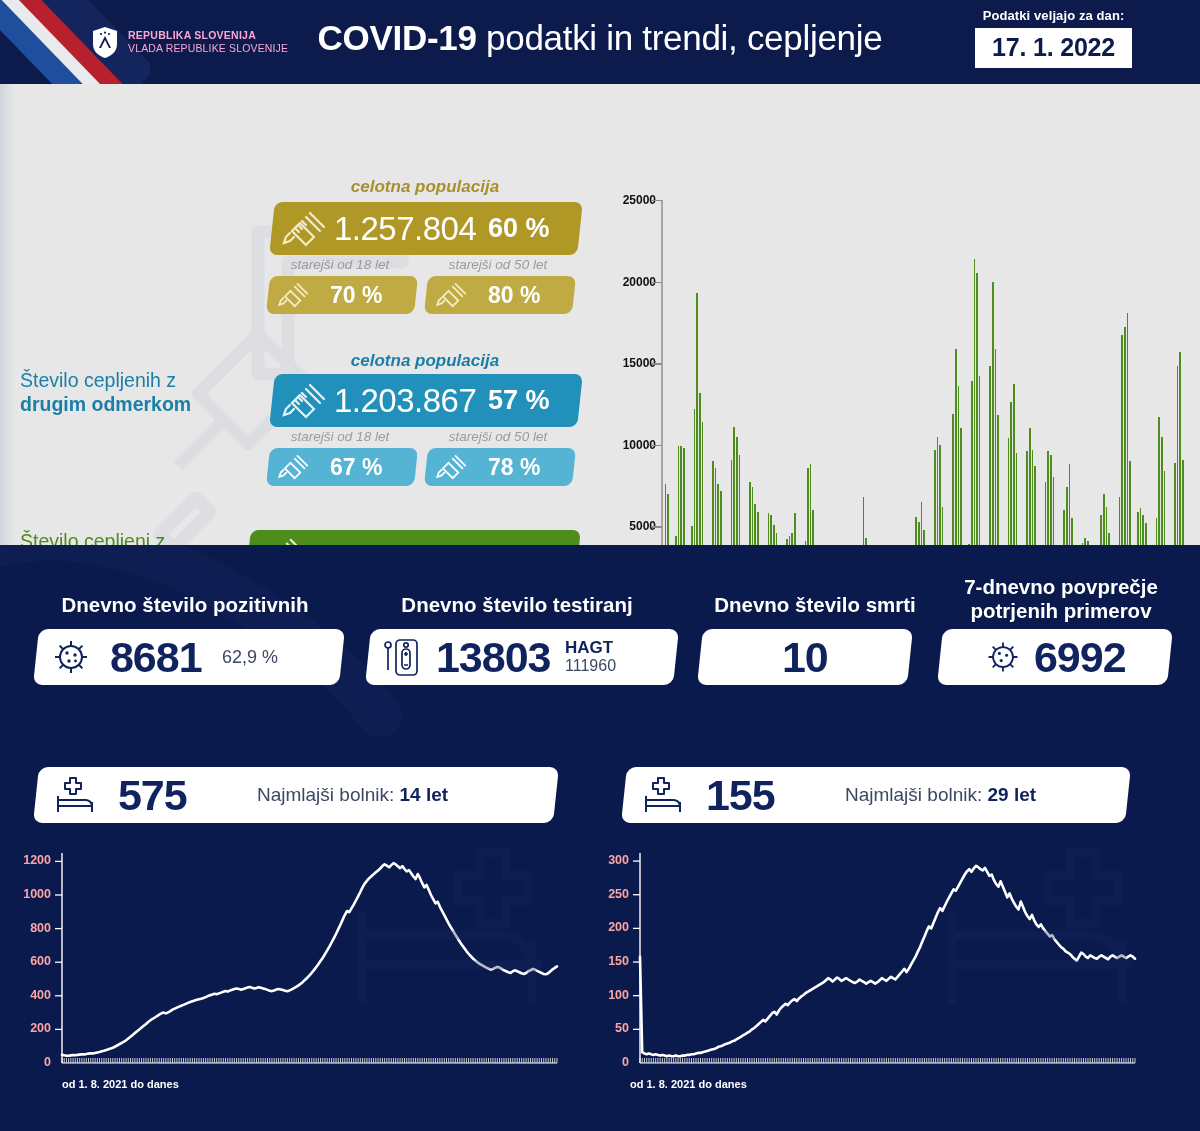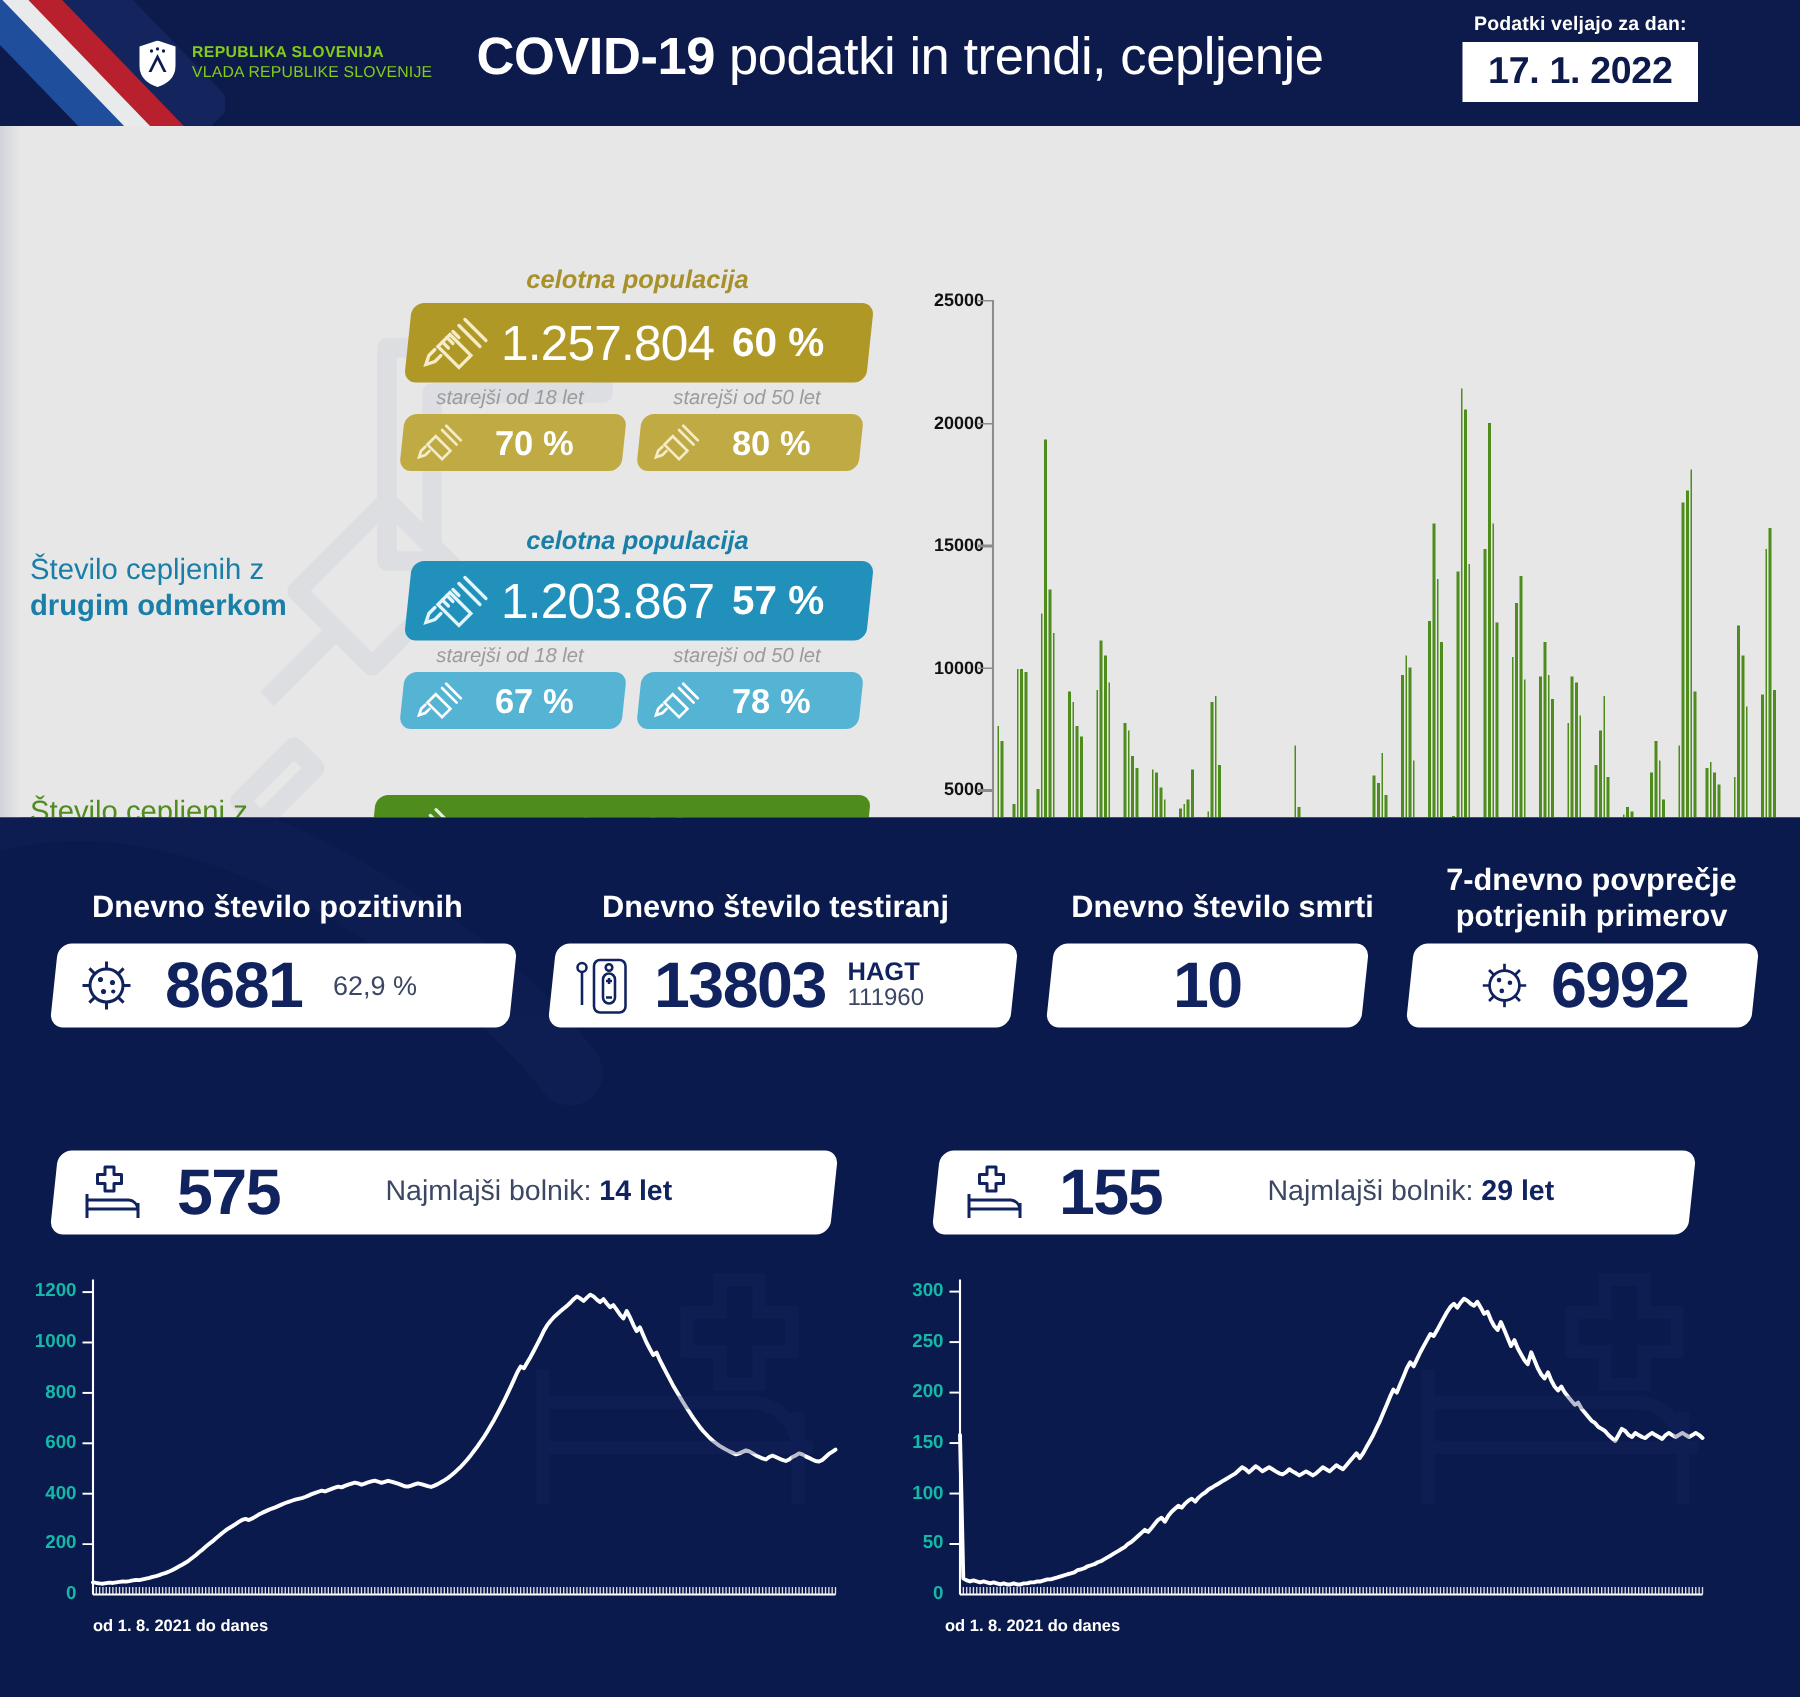--- a/index.html
+++ b/index.html
@@ -18,21 +18,21 @@
     overflow:hidden;
   }
   .flag-wrap { position:absolute; left:0; top:0; width:150px; height:84px; overflow:hidden; }
   .flag-stripe { position:absolute; transform-origin:0 0; }
   .fs-white { left:-40px; top:-70px; width:230px; height:38px; background:#e8eaec; transform:rotate(46deg); }
   .fs-blue1 { left:-66px; top:-70px; width:230px; height:22px; background:#1f4e9c; transform:rotate(46deg); }
   .fs-red   { left:-28px; top:-86px; width:230px; height:26px; background:#b8202e; transform:rotate(46deg); }
   .fs-navy  { left:-4px;  top:-96px; width:230px; height:34px; background:#14255e; transform:rotate(46deg); }
 
   #coat { position:absolute; left:92px; top:27px; width:26px; height:31px; }
-  #gov-text { position:absolute; left:128px; top:29px; color:#84cc16; line-height:1.28; }
+  #gov-text { position:absolute; left:128px; top:29px; color:#f9a8d4; line-height:1.28; }
   #gov-text .l1 { font-size:10.5px; font-weight:bold; letter-spacing:.25px; }
   #gov-text .l2 { font-size:10.5px; font-weight:normal; letter-spacing:.15px; }
 
   #main-title {
     position:absolute; left:0; top:18px; width:1200px; text-align:center;
     color:#ffffff; font-size:35px; letter-spacing:-.3px; white-space:nowrap;
   }
   #main-title .b { font-weight:bold; }
   #main-title .n { font-weight:normal; }
 
@@ -99,21 +99,21 @@
     position:absolute; background:#ffffff; border-radius:9px;
     display:flex; align-items:center; transform:skewX(-6deg);
   }
   .card > * { transform:skewX(6deg); }
   .card .big { color:#10235e; font-weight:bold; letter-spacing:-1px; }
   .card .side { color:#3c4863; }
   .card .side .sb { color:#10235e; font-weight:bold; }
 
   
   .lchart { position:absolute; }
-  .lyl { position:absolute; right:0; color:#14b8a6; font-size:12.5px; font-weight:bold; text-align:right; }
+  .lyl { position:absolute; right:0; color:#fca5a5; font-size:12.5px; font-weight:bold; text-align:right; }
   .lcap { position:absolute; color:#ffffff; font-size:11px; font-weight:bold; }
 </style>
 </head>
 <body>
 
 <div id="header">
   <div class="flag-wrap">
     <div class="flag-stripe fs-white"></div>
     <div class="flag-stripe fs-blue1"></div>
     <div class="flag-stripe fs-red"></div>

